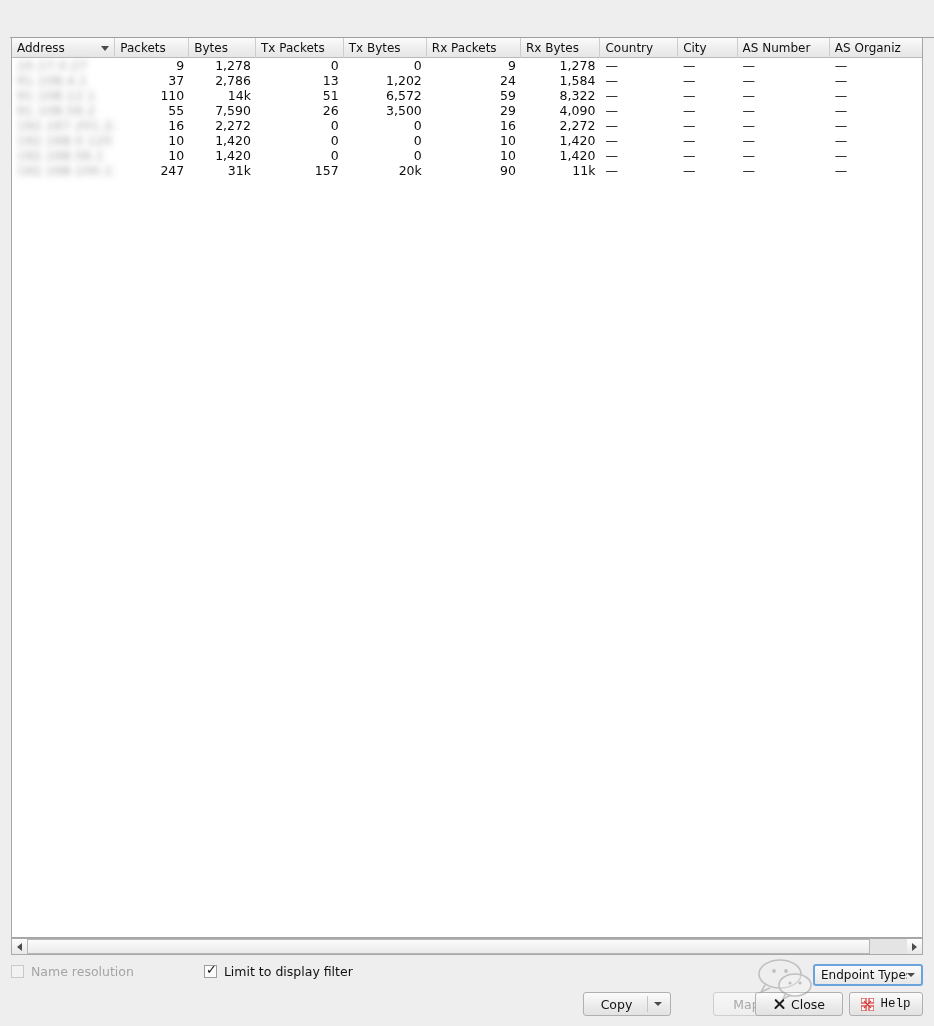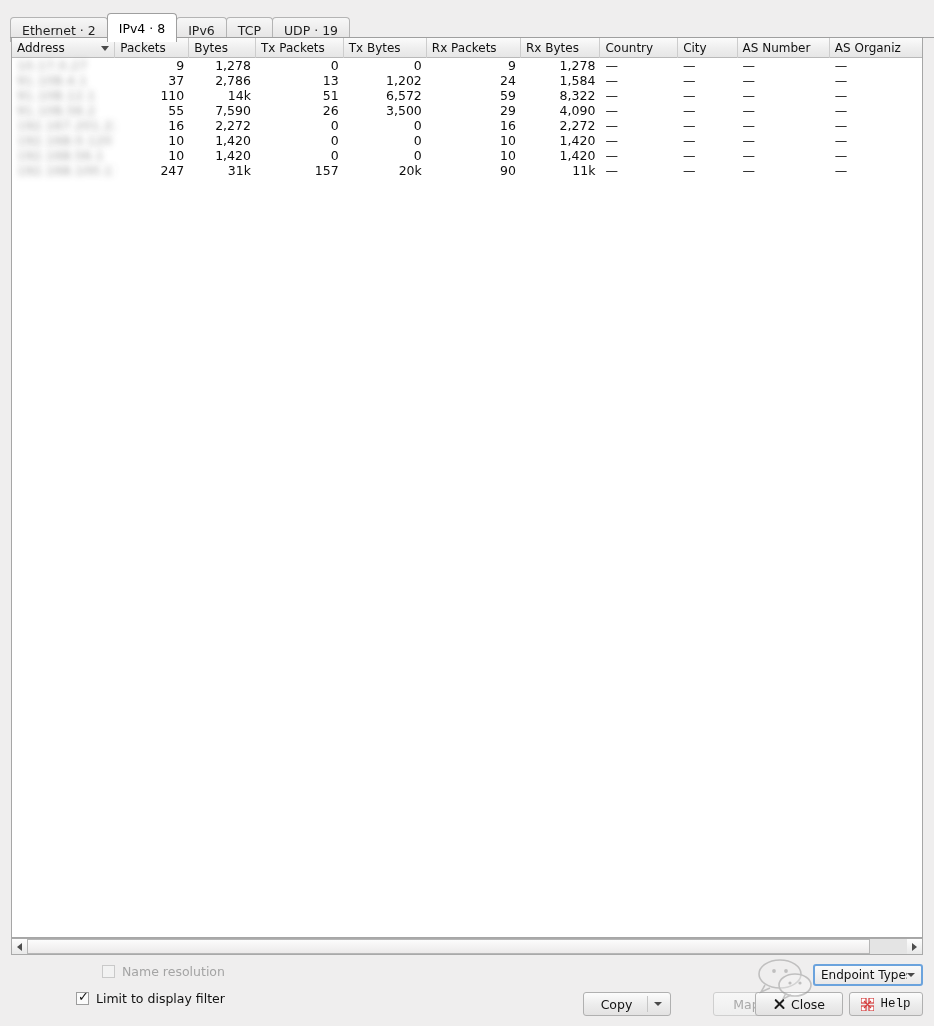--- a/index.html
+++ b/index.html
@@ -146,23 +146,22 @@
   .hs-thumb {
     position: absolute; left: 0; top: 0;
     width: 843px; height: 15px;
     background: linear-gradient(to bottom,#fcfcfc,#eceaea);
     border: 1px solid #b6b6b6;
   }
 
   
   .opts {
     position: absolute; left: 11px; top: 964px;
-    display: flex; align-items: flex-end; gap: 12px;
+    display: flex; align-items: center; gap: 5px;
     font-size: 12.5px;
-    flex-direction: column;
   }
   .opt { display: flex; align-items: center; gap: 7px; }
   .opt.nameres { color: #a4a4a4; }
   .opt.limit { margin-left: 65px; color: #111; }
   .cbox {
     width: 13px; height: 13px;
     border: 1px solid #9d9d9d;
     background: #fbfbfb;
     position: relative;
     flex: 0 0 auto;
@@ -249,29 +248,20 @@
     letter-spacing: -1px;
     -webkit-text-stroke: 0.7px #9a9a9a;
     color: transparent;
   }
 </style>
 </head>
 <body>
 
 <div id="app">
 
-  <div class="tabbar">
-    <div class="tabstrip" id="tabstrip">
-        <div class="tab">Ethernet · 2</div>
-        <div class="tab active">IPv4 · 8</div>
-        <div class="tab">IPv6</div>
-        <div class="tab">TCP</div>
-        <div class="tab">UDP · 19</div>
-      </div>
-  </div>
   <div class="tab-seam"></div>
 
   <div class="table-frame">
     <div class="thead" id="thead">
         <div class="th c-addr">
           <span>Address</span>
           <span class="sort-caret"></span>
         </div>
         <div class="th c-pkts">
           <span>Packets</span>

